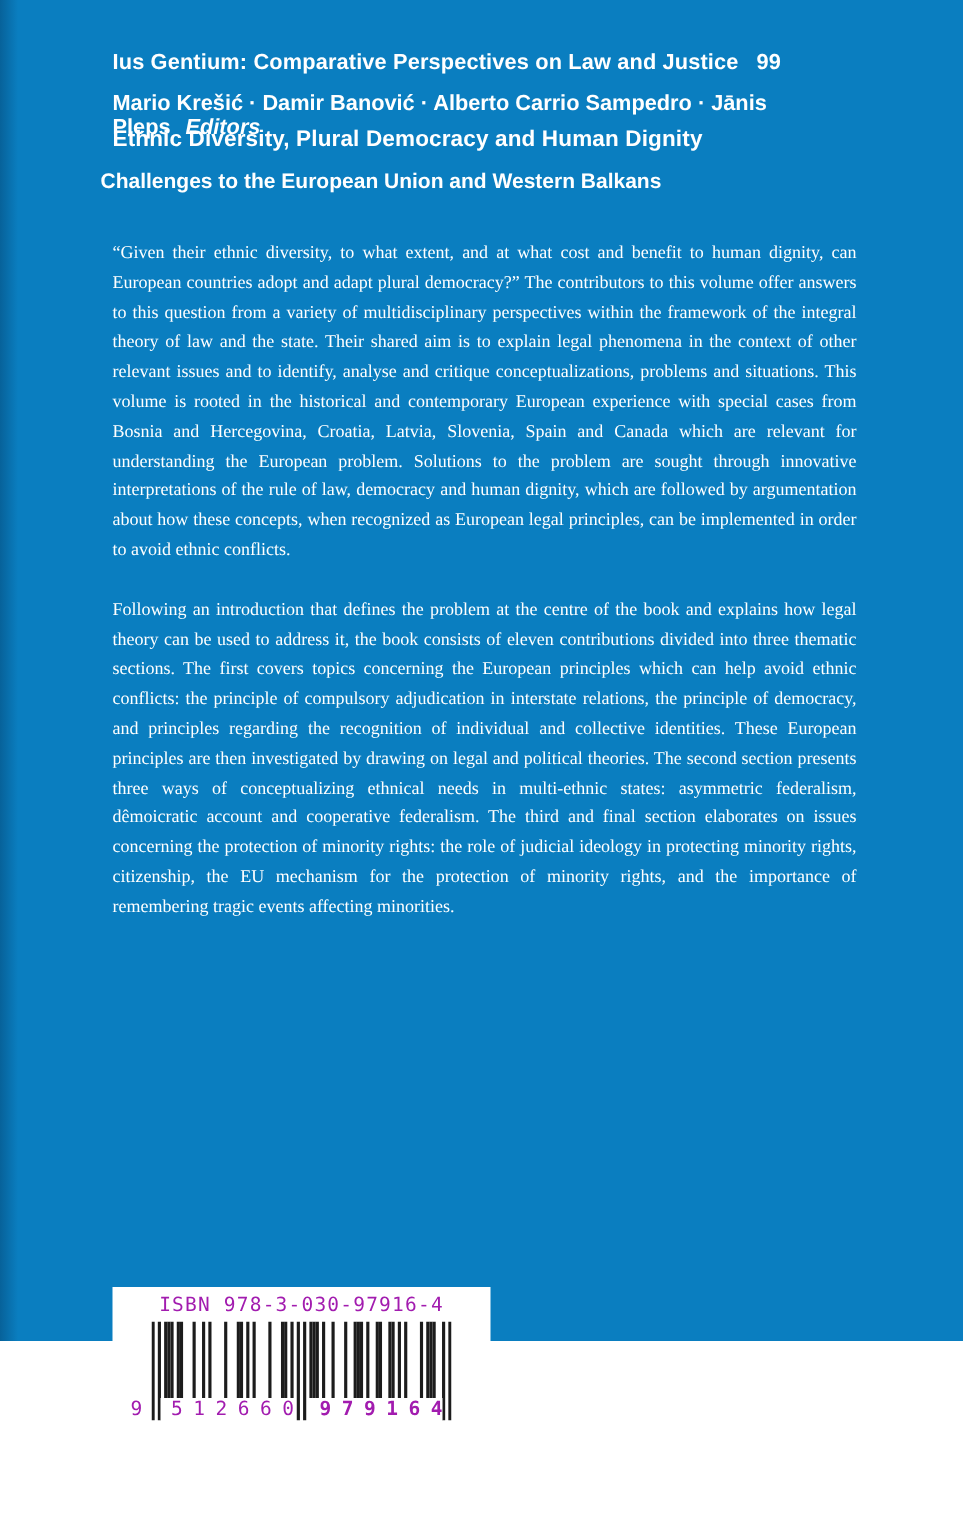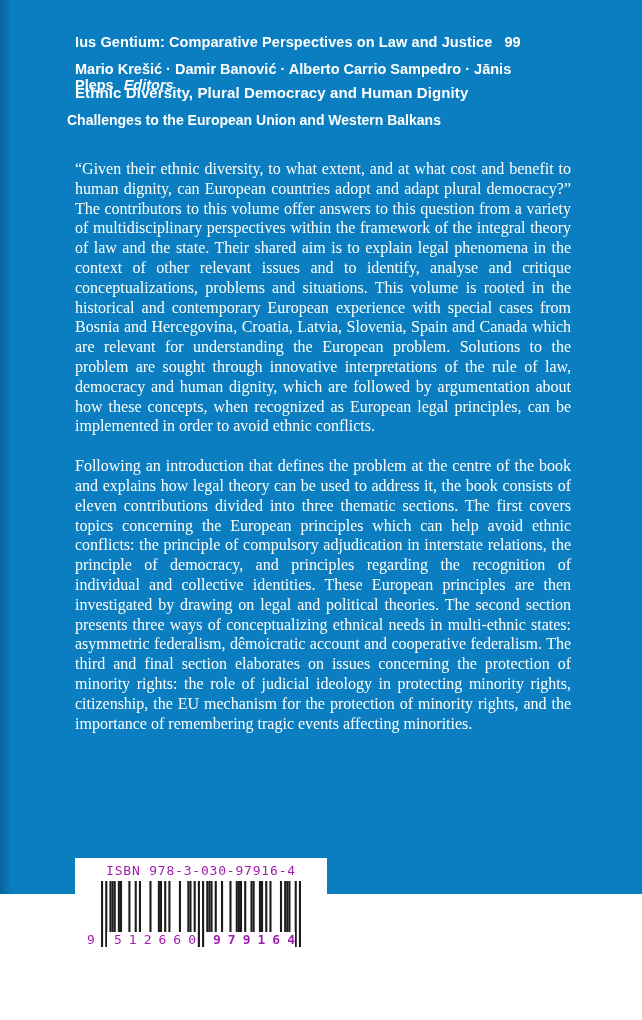--- a/index.html
+++ b/index.html
@@ -33,21 +33,21 @@
     font-size:15px;font-weight:700;letter-spacing:.1px;
   }
   .book-subtitle{
     position:absolute;left:67px;top:112px;right:60px;
     font-size:14px;font-weight:700;
   }
   
   .blurb{
     position:absolute;left:75px;top:159px;width:496px;
     font-family:"Liberation Serif","DejaVu Serif",serif;
-    font-size:16px;line-height:19.8px;
+    font-size:12px;line-height:19.8px;
     text-align:justify;
   }
   .blurb p{margin:0 0 20px 0;}
   
   .isbn-box{
     position:absolute;left:75px;top:858px;width:252px;height:97px;
     background:var(--box,#ffffff);color:#a21caf;
   }
   .isbn-label{
     position:absolute;top:5px;left:0;right:0;text-align:center;

